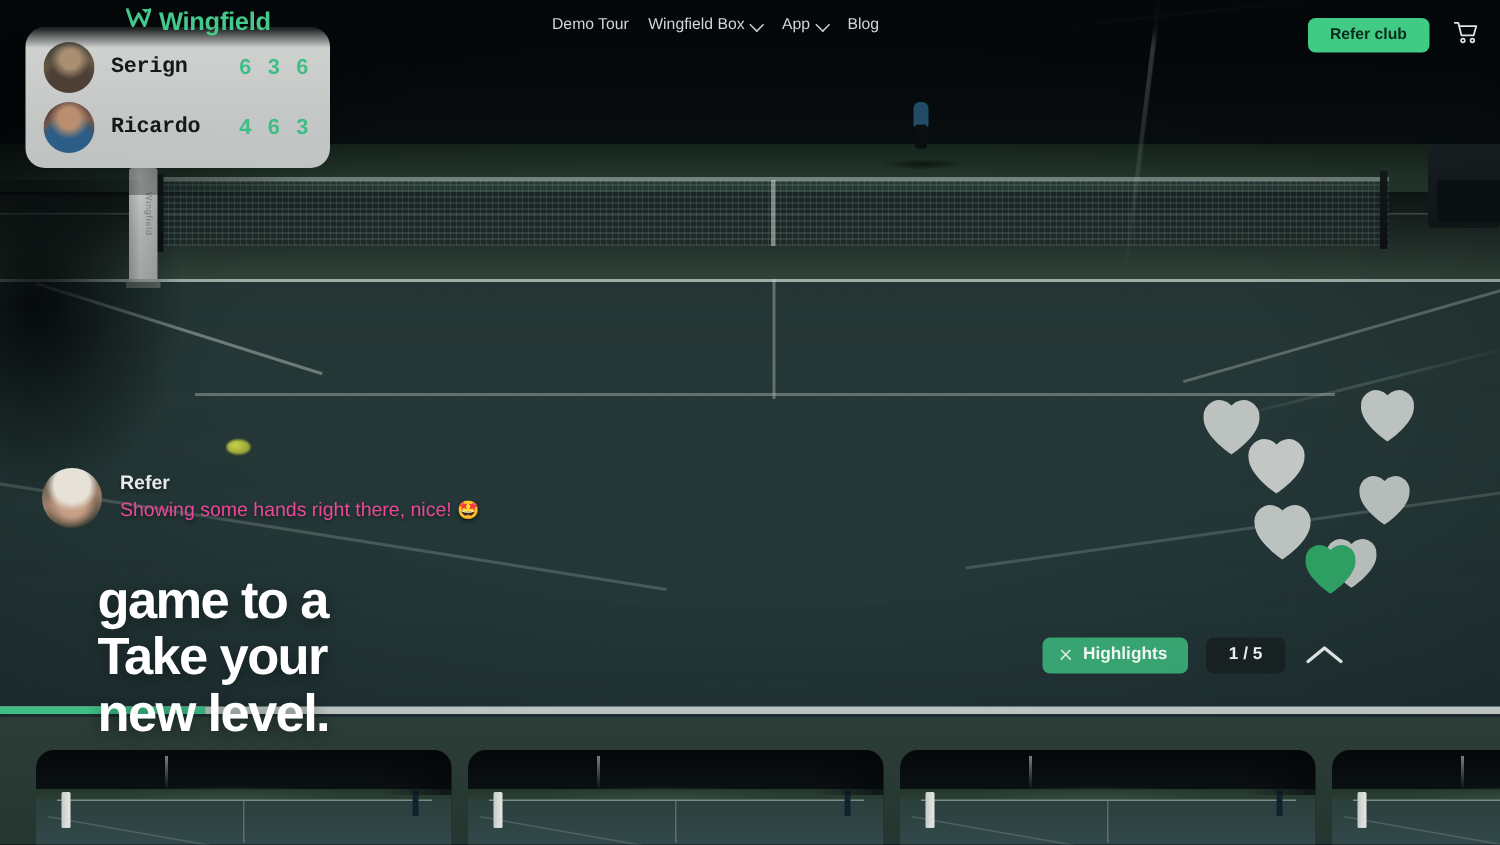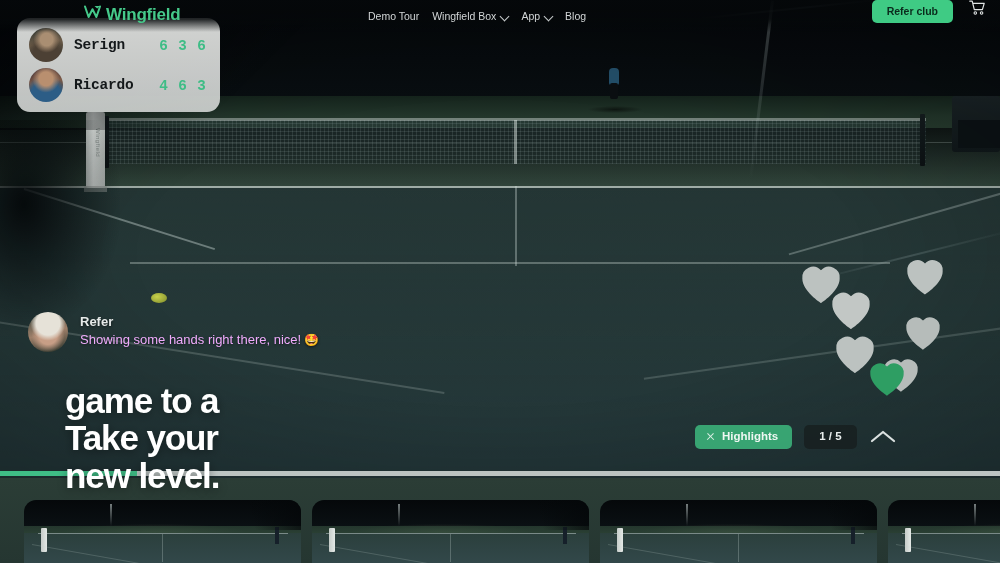--- a/index.html
+++ b/index.html
@@ -279,23 +279,23 @@
   .chev-d {
     display: inline-block;
     width: 7px; height: 7px;
     border-right: 1.4px solid #c6cbcc;
     border-bottom: 1.4px solid #c6cbcc;
     transform: translateY(-2px) rotate(45deg);
   }
 
   .nav-right {
     position: absolute;
-    right: 14px; top: 0;
-    display: flex;
-    align-items: flex-start;
+    right: 14px; top: 12px;
+    display: flex;
+    align-items: flex-end;
     gap: 16px;
   }
   .refer-btn {
     background: #3fcb84;
     color: #0a2b1c;
     font-size: 10.5px;
     font-weight: bold;
     border: none;
     border-radius: 5px;
     padding: 6px 15px;
@@ -397,21 +397,21 @@
   }
   .chat-body { padding-top: 1px; }
   .chat-name {
     color: #e6eae9;
     font-size: 13px;
     font-weight: bold;
     line-height: 1.35;
     text-shadow: 0 1px 3px rgba(0,0,0,.55);
   }
   .chat-text {
-    color: #f0abfc;
+    color: #ec4899;
     font-size: 13px;
     line-height: 1.4;
     text-shadow: 0 1px 3px rgba(0,0,0,.55);
     white-space: nowrap;
   }
   .chat-msg.dim .chat-name,
   .chat-msg.dim .chat-text { color: #98a3a0; }
   .emoji { font-size: 12px; }
 
   

